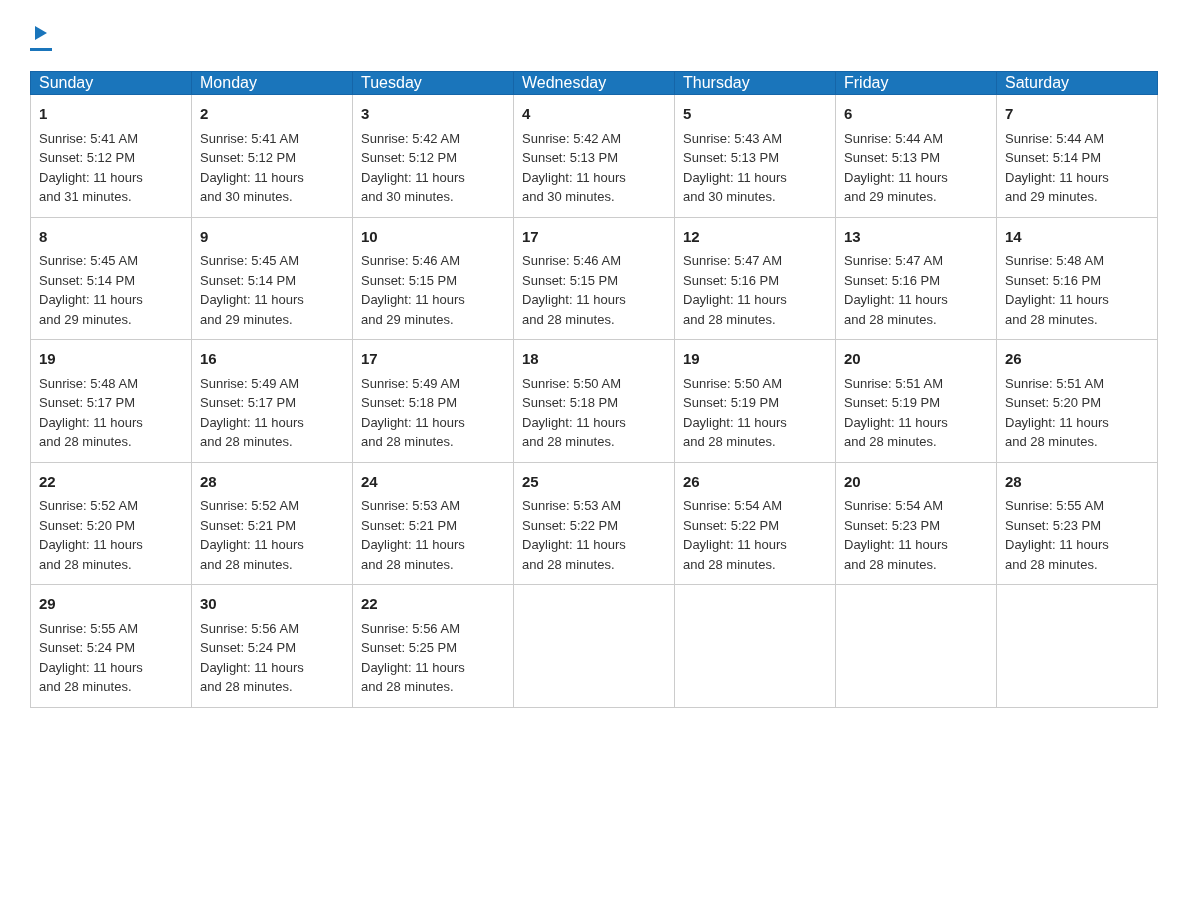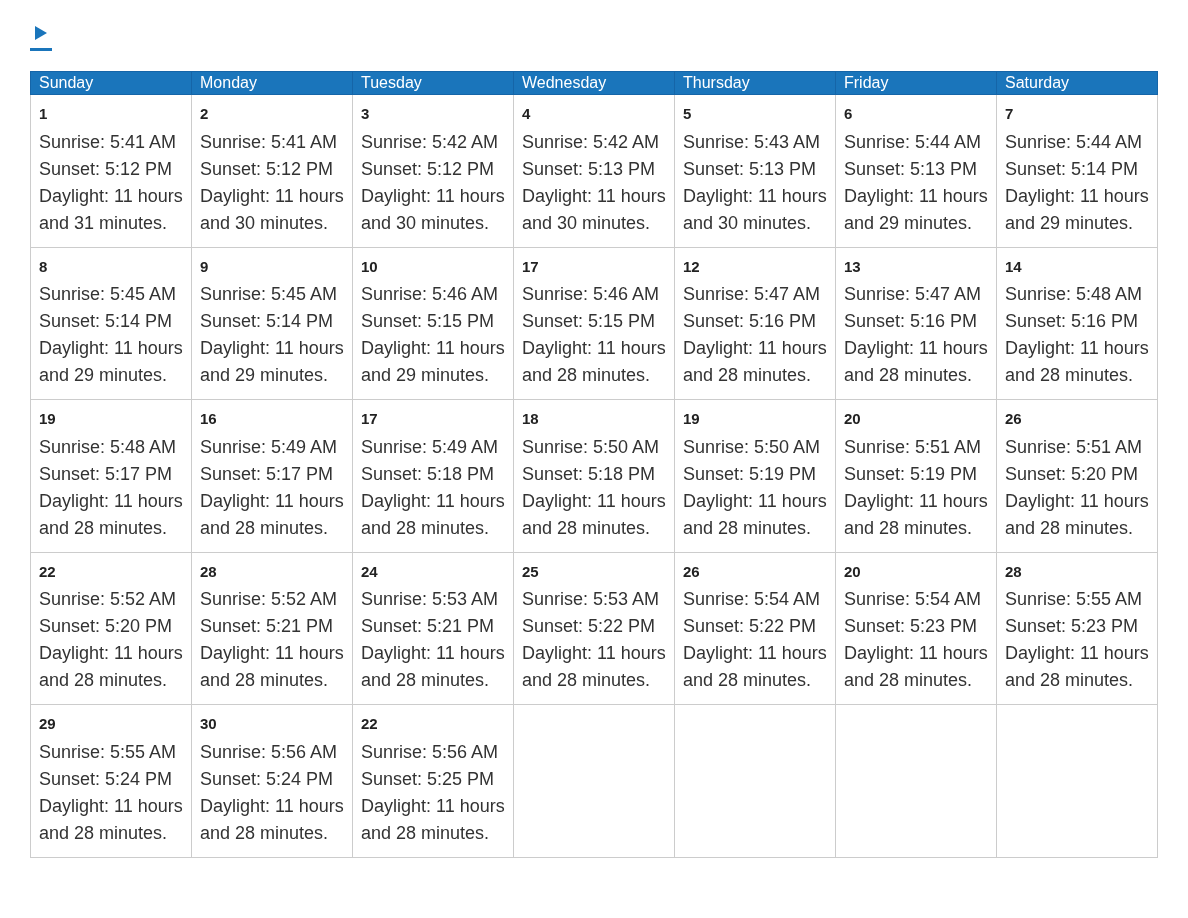--- a/index.html
+++ b/index.html
@@ -66,21 +66,21 @@
     }
     .day-number {
       font-size: 15px;
       font-weight: bold;
       color: #222;
       display: block;
       margin-bottom: 3px;
     }
     .day-info {
       color: #333;
-      font-size: 18px;
+      font-size: 13px;
     }
     .empty-cell {
       background: #fff;
     }
     tr:nth-child(odd) td { background: #f9f9f9; }
     tr:nth-child(even) td { background: #ffffff; }
     .calendar tbody tr td { background: #ffffff; }
     .logo-text-part {
       font-size: 30px;
       font-weight: bold;

